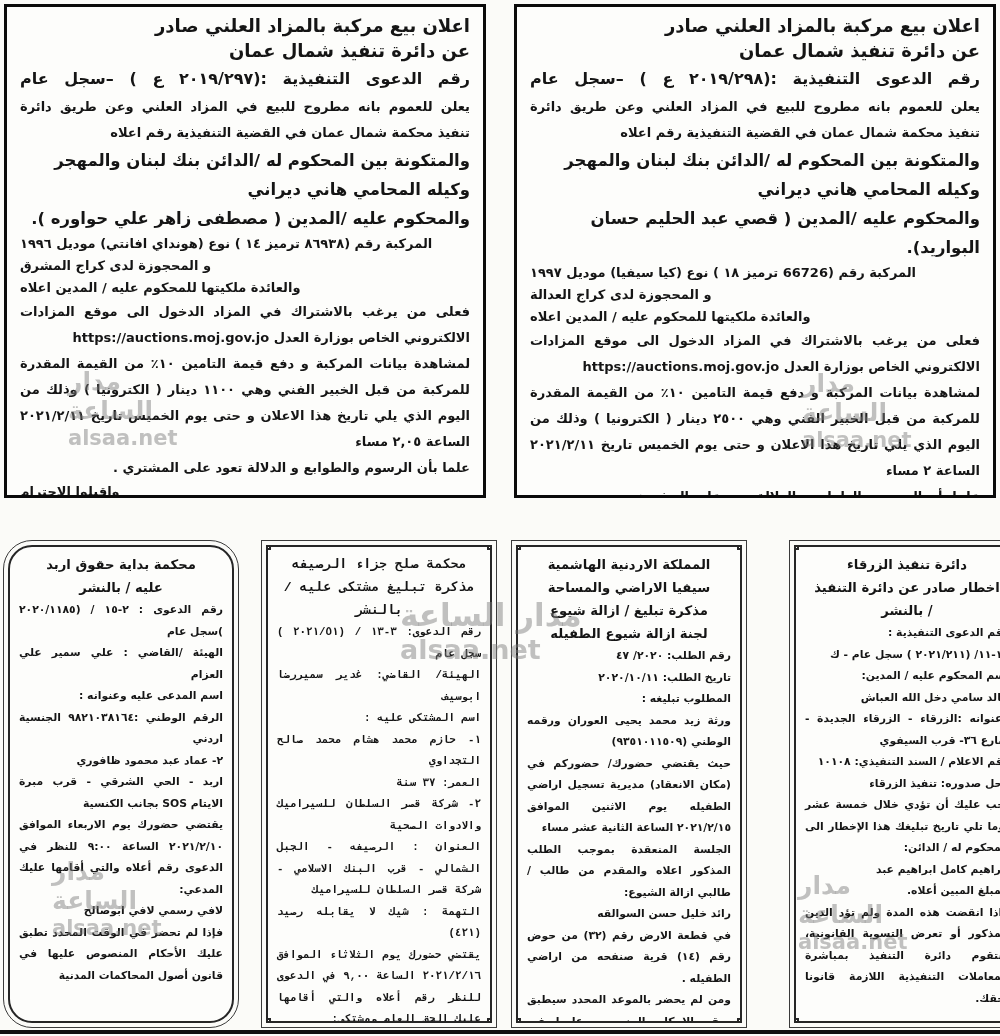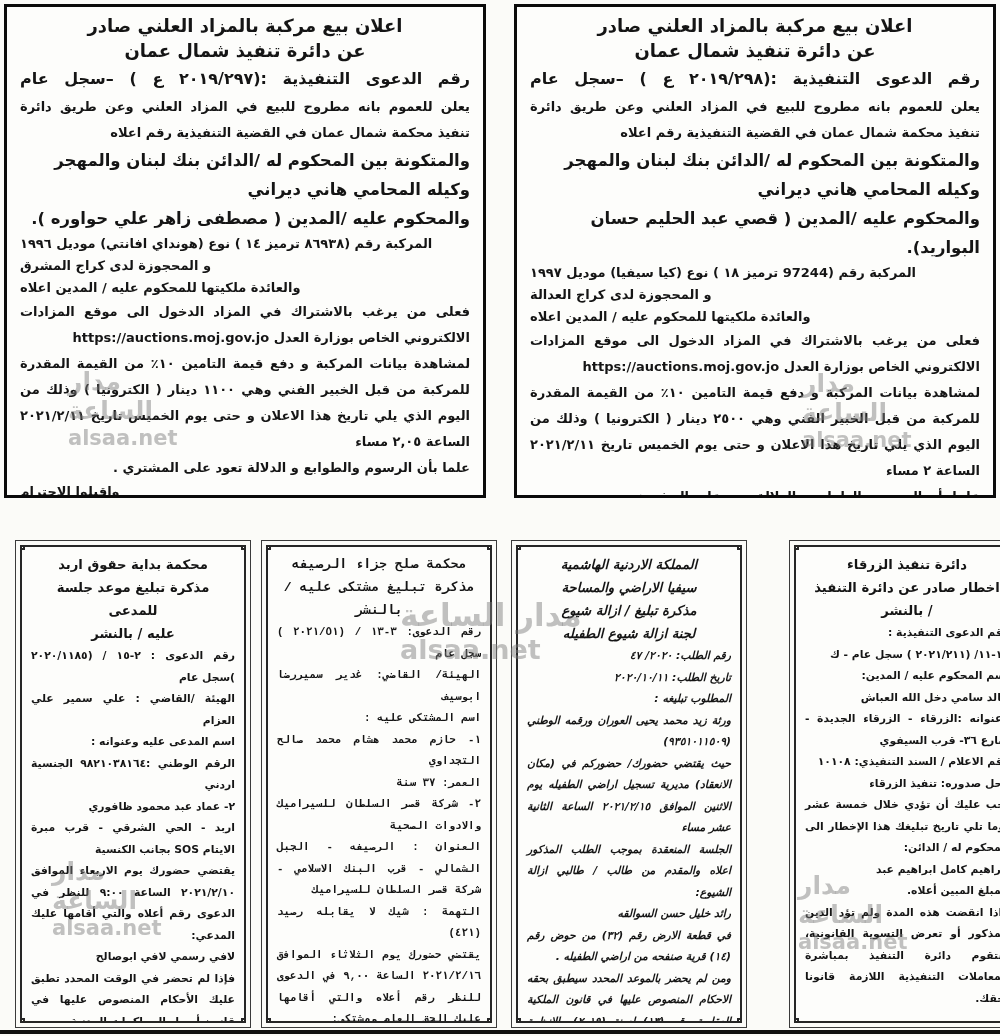--- a/index.html
+++ b/index.html
@@ -14,36 +14,36 @@
     background:#fbfbf8;color:#151515;
   }
   
   .top{
     position:absolute;top:4px;height:494px;width:482px;
     border:3px solid #0a0a0a;background:#fdfdfb;
     padding:6px 13px;box-sizing:border-box;overflow:hidden;
   }
   .b298{left:514px;}
   .b297{left:4px;}
-  .top .h1{font-size:18px;font-weight:bold;text-align:center;line-height:25px;}
+  .top .h1{font-size:18px;font-weight:bold;text-align:right;line-height:25px;}
   .top .h2row{font-size:16px;font-weight:bold;line-height:31px;text-align:justify;text-align-last:justify;}
   .top .h2{font-size:16.5px;font-weight:bold;text-align:right;line-height:29px;}
   .top .p{font-size:13px;font-weight:bold;text-align:justify;text-align-last:right;line-height:26px;}
   .top .pc{font-size:13px;font-weight:bold;text-align:left;line-height:22px;}
   .top .sig{font-size:13.5px;font-weight:bold;text-align:left;line-height:26px;padding-top:4px;}
   
   .col{
     position:absolute;top:545px;height:478px;width:226px;
     border:2px solid #262626;outline:1px solid #3a3a3a;outline-offset:4px;
     background:#fdfdfb;padding:6px 9px;box-sizing:border-box;overflow:hidden;
   }
   .c-zarqa{left:794px;}
-  .c-tafileh{left:516px;font-style:italic;}
+  .c-tafileh{left:516px;}
   .c-rusaifa{left:266px;font-family:Liberation Mono, monospace;}
-  .c-irbid{left:20px;}
+  .c-irbid{left:8px;border-radius:24px;}
   .col .h1{font-size:13.2px;font-weight:bold;text-align:center;line-height:23px;}
   .col .p{font-size:10.8px;font-weight:bold;text-align:justify;text-align-last:right;line-height:21.5px;}
   .corner{
     position:absolute;width:8px;height:8px;background:#fdfdfb;
     border:2px solid #262626;z-index:3;
   }
   .k1{top:-9px;right:-9px}.k2{top:-9px;left:-9px}
   .k3{bottom:-9px;right:-9px}.k4{bottom:-9px;left:-9px}
   
   .bottom-rule{position:absolute;left:0;top:1030px;width:1000px;height:4px;background:#111;}
@@ -63,21 +63,21 @@
 <div class="page">
 
   <section class="top b298">
       <div class="h1">اعلان بيع مركبة  بالمزاد العلني صادر</div>
       <div class="h1">عن دائرة تنفيذ شمال عمان</div>
       <div class="h2row">رقم الدعوى  التنفيذية  :(٢٠١٩/٢٩٨ ع )  –سجل عام</div>
       <div class="p">يعلن للعموم بانه مطروح للبيع في المزاد العلني وعن طريق دائرة تنفيذ محكمة شمال عمان في القضية التنفيذية رقم اعلاه</div>
       <div class="h2">والمتكونة بين المحكوم له /الدائن بنك لبنان والمهجر</div>
       <div class="h2">وكيله المحامي هاني ديراني</div>
       <div class="h2">والمحكوم عليه /المدين ( قصي عبد الحليم حسان البواريد).</div>
-      <div class="pc">المركبة رقم (97244 ترميز ١٨ ) نوع (كيا سيفيا) موديل ١٩٩٧</div>
+      <div class="pc">المركبة رقم (66726 ترميز ١٨ ) نوع (كيا سيفيا) موديل ١٩٩٧</div>
       <div class="pc">و المحجوزة لدى كراج العدالة</div>
       <div class="pc">والعائدة ملكيتها للمحكوم عليه / المدين اعلاه</div>
       <div class="p">فعلى من يرغب بالاشتراك في المزاد الدخول الى  موقع المزادات الالكتروني الخاص بوزارة العدل https://auctions.moj.gov.jo</div>
       <div class="p">لمشاهدة بيانات المركبة و دفع قيمة التامين ١٠٪ من القيمة المقدرة للمركبة من قبل الخبير الفني وهي  ٢٥٠٠  دينار ( الكترونيا ) وذلك من اليوم الذي يلي  تاريخ هذا الاعلان و حتى يوم الخميس  تاريخ ٢٠٢١/٢/١١ الساعة ٢ مساء</div>
       <div class="p">علما بأن الرسوم والطوابع و الدلالة تعود على المشتري .</div>
       <div class="pc">واقبلوا الاحترام</div>
       <div class="sig">مأمور دائرة تنفيذ محكمة شمال عمان</div>
     </section>
   <section class="top b297">
       <div class="h1">اعلان بيع مركبة  بالمزاد العلني صادر</div>
@@ -150,21 +150,20 @@
       <div class="p">التهمة : شيك لا يقابله رصيد (٤٢١)</div>
       <div class="p">يقتضي حضورك يوم الثلاثاء الموافق ٢٠٢١/٢/١٦ الساعة ٩,٠٠ في الدعوى للنظر رقم أعلاه والتي أقامها عليك الحق العام ومشتكي:</div>
       <div class="p">معاذ خليل علي القرعان</div>
       <i class="corner k1"></i>
       <i class="corner k2"></i>
       <i class="corner k3"></i>
       <i class="corner k4"></i>
     </section>
   <section class="col c-irbid">
       <div class="h1">محكمة بداية حقوق اربد</div>
-      <div class="h1">مذكرة تبليغ موعد جلسة للمدعى</div>
       <div class="h1">عليه / بالنشر</div>
       <div class="p">رقم الدعوى : ٢-١٥ / (٢٠٢٠/١١٨٥ )سجل عام</div>
       <div class="p">الهيئة /القاضي : علي سمير علي العزام</div>
       <div class="p">اسم المدعى عليه وعنوانه :</div>
       <div class="p">الرقم الوطني :٩٨٢١٠٣٨١٦٤ الجنسية اردني</div>
       <div class="p">٢- عماد عبد محمود ظافوري</div>
       <div class="p">اربد - الحي الشرقي - قرب مبرة الايتام SOS بجانب الكنسية</div>
       <div class="p">يقتضي حضورك يوم الاربعاء الموافق ٢٠٢١/٢/١٠ الساعة ٩:٠٠ للنظر في الدعوى رقم أعلاه والتي أقامها عليك المدعي:</div>
       <div class="p">لافي رسمي لافي ابوصالح</div>
       <div class="p">فإذا لم تحضر في الوقت المحدد تطبق عليك الأحكام المنصوص عليها في قانون أصول المحاكمات المدنية</div>

